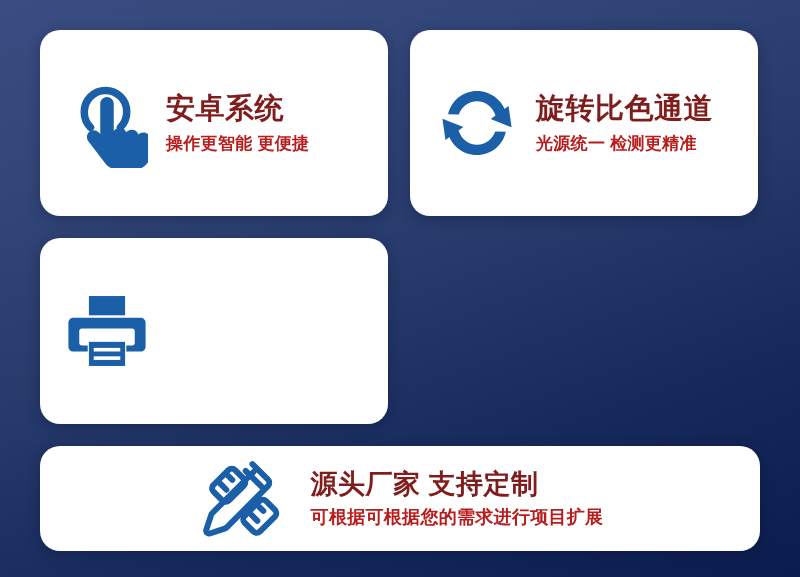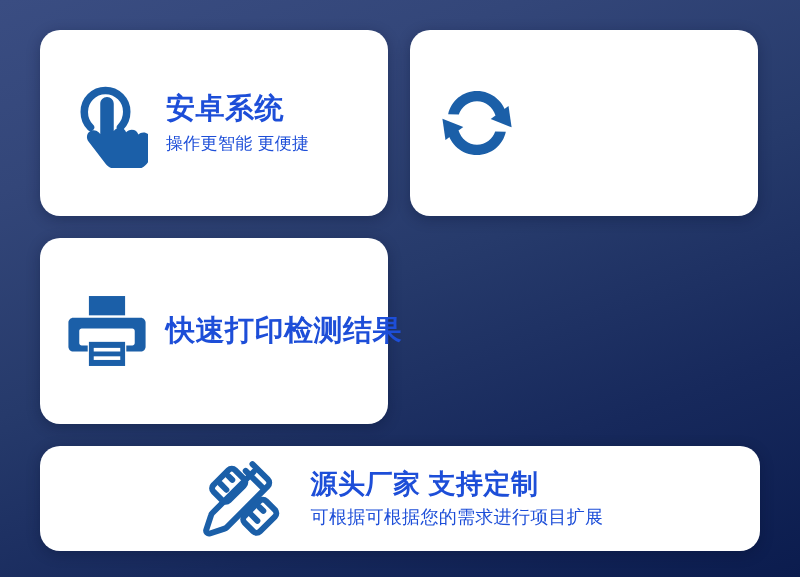--- a/index.html
+++ b/index.html
@@ -64,28 +64,28 @@
   .icon-box svg { display: block; width: 100%; height: 100%; }
   .text-block {
     display: flex;
     flex-direction: column;
     justify-content: center;
     line-height: 1.22;
   }
   .card-title {
     font-size: 29px;
     font-weight: bold;
-    color: #1d4ed8;
+    color: #7f1d1d;
     letter-spacing: 0.5px;
     white-space: nowrap;
   }
   .card-sub {
     font-size: 17px;
-    font-weight: normal;
-    color: #1d4ed8;
+    font-weight: bold;
+    color: #b91c1c;
     margin-top: 7px;
     letter-spacing: 0.3px;
     white-space: nowrap;
   }
   .card.wide .text-block { align-items: flex-start; }
   .card.wide .card-title { font-size: 27px; }
   .card.wide .card-sub { font-size: 18px; margin-top: 6px; }
 </style>
 </head>
 <body>
@@ -115,40 +115,43 @@
       <div class="icon-box sz-rotate">
         <svg viewBox="0 0 64 64" xmlns="http://www.w3.org/2000/svg" aria-hidden="true">
           <path d="M32 7c11.6 0 21.3 8.4 23.2 19.4l-8.7-.1C44.3 19.5 38.7 15 32 15c-6.6 0-12.2 4.3-14.2 10.3
                    l-8.3-.1C11.7 14.7 20.9 7 32 7z" fill="currentColor"></path>
           <path d="M56.6 18.8l2.4 16.6-16.3-6.6z" fill="currentColor"></path>
           <path d="M32 57c-11.6 0-21.3-8.4-23.2-19.4l8.7.1C19.7 44.5 25.3 49 32 49c6.6 0 12.2-4.3 14.2-10.3
                    l8.3.1C52.3 49.3 43.1 57 32 57z" fill="currentColor"></path>
           <path d="M7.4 45.2L5 28.6l16.3 6.6z" fill="currentColor"></path>
         </svg>
       </div>
+      <div class="text-block">
+        <div class="card-title">旋转比色通道</div>
+        <div class="card-sub">光源统一 检测更精准</div>
+      </div>
     </div>
 
   </div>
 
   <div class="grid-row">
 
 
     <div class="card half">
       <div class="icon-box sz-printer">
         <svg viewBox="0 0 68 62" xmlns="http://www.w3.org/2000/svg" aria-hidden="true">
           <rect x="19" y="2" width="30" height="16" fill="currentColor"></rect>
           <path d="M6 20h56c2.2 0 4 1.8 4 4v20c0 2.2-1.8 4-4 4H50v-5h5c1.1 0 2-0.9 2-2V31c0-1.1-0.9-2-2-2H13
                    c-1.1 0-2 0.9-2 2v10c0 1.1 0.9 2 2 2h5v5H6c-2.2 0-4-1.8-4-4V24c0-2.2 1.8-4 4-4z" fill="currentColor"></path>
           <rect x="19" y="40" width="30" height="20" fill="currentColor"></rect>
           <rect x="23" y="45" width="22" height="3" fill="#ffffff"></rect>
           <rect x="23" y="52" width="22" height="3" fill="#ffffff"></rect>
         </svg>
       </div>
       <div class="text-block">
-        <div class="card-title">快速打印检测结果</div>
       </div>
     </div>
 
   </div>
 
   <div class="card wide">
     <div class="icon-box sz-design">
       <svg viewBox="0 0 72 76" xmlns="http://www.w3.org/2000/svg" aria-hidden="true">
         <g fill="none" stroke="currentColor" stroke-width="5" stroke-linejoin="round" stroke-linecap="round">
           <path d="M46.5 8.5l13 13c1.6 1.6 1.6 4.1 0 5.7L24.8 61.9c-0.5 0.5-1.1 0.9-1.8 1.1l-12.4 4.1

